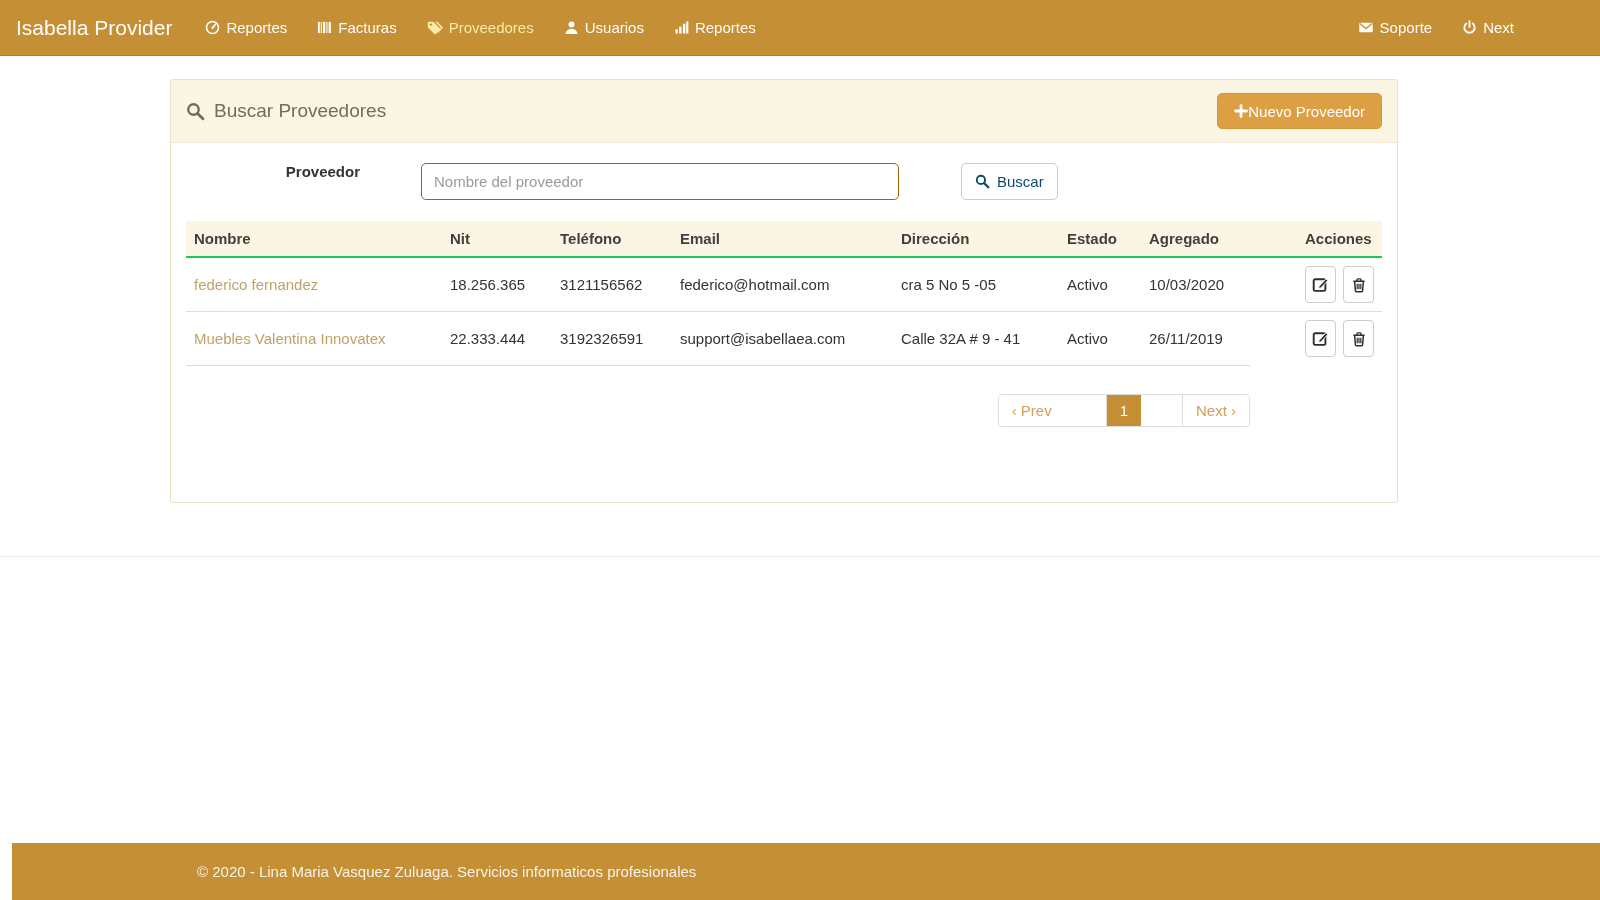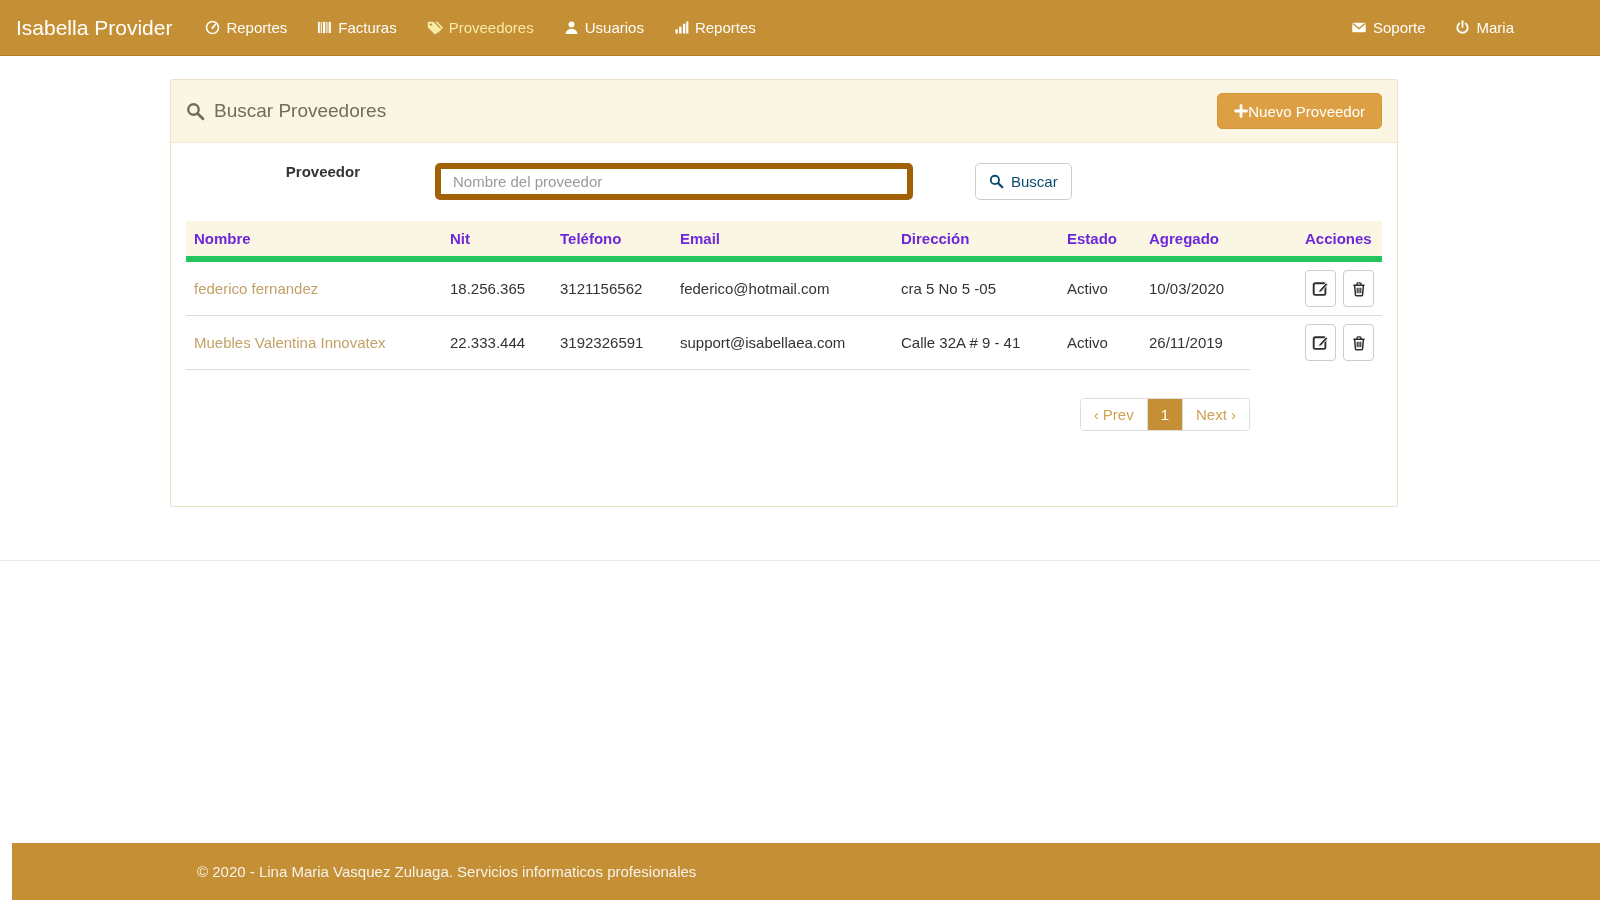--- a/index.html
+++ b/index.html
@@ -52,60 +52,60 @@
     background:#dd9f44; border:1px solid #d3973a; color:#fff;
     font-size:15px; padding:0 16px; height:36px; border-radius:5px;
     display:flex; align-items:center; cursor:pointer;
     font-family:"Liberation Sans", sans-serif;
   }
   .panel-body { padding:20px 15px 15px 15px; }
   
   .search-form { display:flex; align-items:flex-start;gap:29px; }
   .form-label { width:174px; text-align:right; font-weight:bold; font-size:15px; color:#333; }
   .form-input {
-    margin-left:46px; width:478px; height:37px;
-    border:6px solid #a16207; border-radius:5px;
+    margin-left:32px; width:478px; height:37px;
+    border:1px solid #a16207; border-radius:5px;
     padding:0 12px; font-size:15px; color:#555;
     font-family:"Liberation Sans", sans-serif;
   }
   .form-input::placeholder { color:#9a9a9a; }
   .btn-default {
     margin-left:33px; height:37px; padding:0 13px;
     background:#fff; border:1px solid #ccc; border-radius:5px;
     font-size:15px; color:#0c4a6e; display:flex; align-items:center; gap:7px;
     cursor:pointer; font-family:"Liberation Sans", sans-serif;
   }
   
   table.providers {
     margin-top:21px; width:1196px;
     border-collapse:collapse; table-layout:fixed;
     font-size:15px;
   }
   table.providers thead th {
     background:#fbf6e3;
-    text-align:left; font-weight:bold; color:#6d28d9;
-    padding:9px 8px; border-bottom:6px solid #22c55e;
+    text-align:left; font-weight:bold; color:#404040;
+    padding:9px 8px; border-bottom:2px solid #22c55e;
   }
   table.providers tbody td {
     padding:8px; height:52px; vertical-align:middle;
     border-bottom:1px solid #ddd; color:#333;
   }
   table.providers tbody tr:last-child td { border-bottom:none; }
   a.row-link { color:#c2a166; text-decoration:none; cursor:pointer; }
   .actions { display:flex; gap:7px; }
   .btn-icon {
     width:40px; height:37px;
     background:#fff; border:1px solid #ccc; border-radius:4px;
     display:flex; align-items:center; justify-content:center;
     color:#2d2d2d; cursor:pointer;
   }
   .table-end-line { width:1064px; border-top:1px solid #ddd; height:0; }
   
   .pagination-wrap { width:1064px; display:flex; justify-content:flex-end; margin-top:28px; margin-bottom:60px; }
-  .pagination { display:inline-flex; border:1px solid #ddd; border-radius:4px; overflow:hidden; background:#fff; }
+  .pagination { display:inline-flex; border:1px solid #ddd; border-radius:4px; overflow:hidden; background:#fff;gap:41px; }
   .page-item {
     padding:7px 13px; font-size:15px; color:#cfa253;
     border-left:1px solid #ddd; cursor:pointer; background:#fff;
   }
   .page-item:first-child { border-left:none; }
   .page-item.active { background:#c48f35; color:#fff; }
   
   .page-divider { border:none; border-top:1px solid #e9e9e9; margin-top:53px; width:100%; }
   .footer {
     position:absolute; left:12px; bottom:0; width:100%; height:57px;
@@ -184,21 +184,21 @@
       </span>
       <span>Soporte</span>
     </li>
     <li class="nav-item">
       <span class="icon">
         <svg width="15" height="15" viewBox="0 0 16 16">
             <line x1="8" y1="1.2" x2="8" y2="7.4" stroke="currentColor" stroke-width="2" stroke-linecap="round"></line>
             <path d="M4.6 3.8 a5.5 5.5 0 1 0 6.8 0" fill="none" stroke="currentColor" stroke-width="2" stroke-linecap="round"></path>
           </svg>
       </span>
-      <span>Maria</span>
+      <span>Next</span>
     </li>
   </ul>
 </nav>
 
 <div class="container">
   <div class="panel">
 
     <div class="panel-heading">
       <div class="panel-title">
         <span class="icon">

